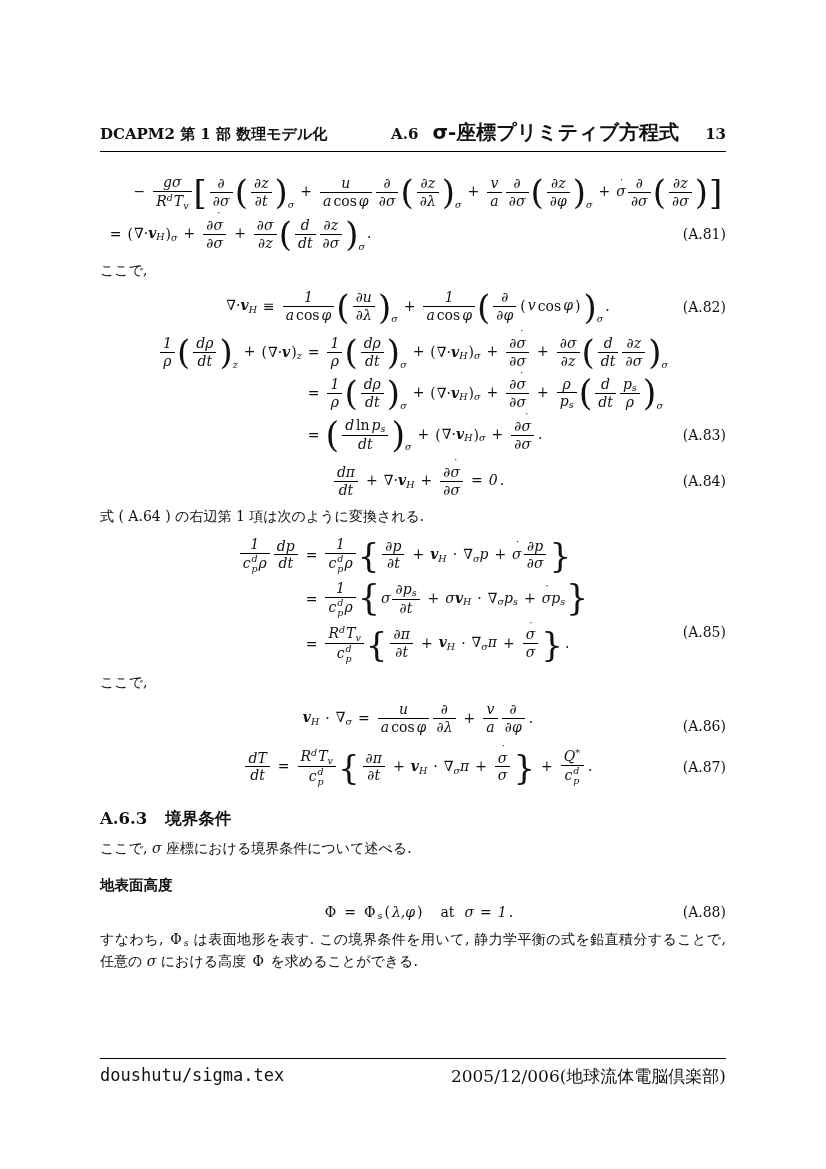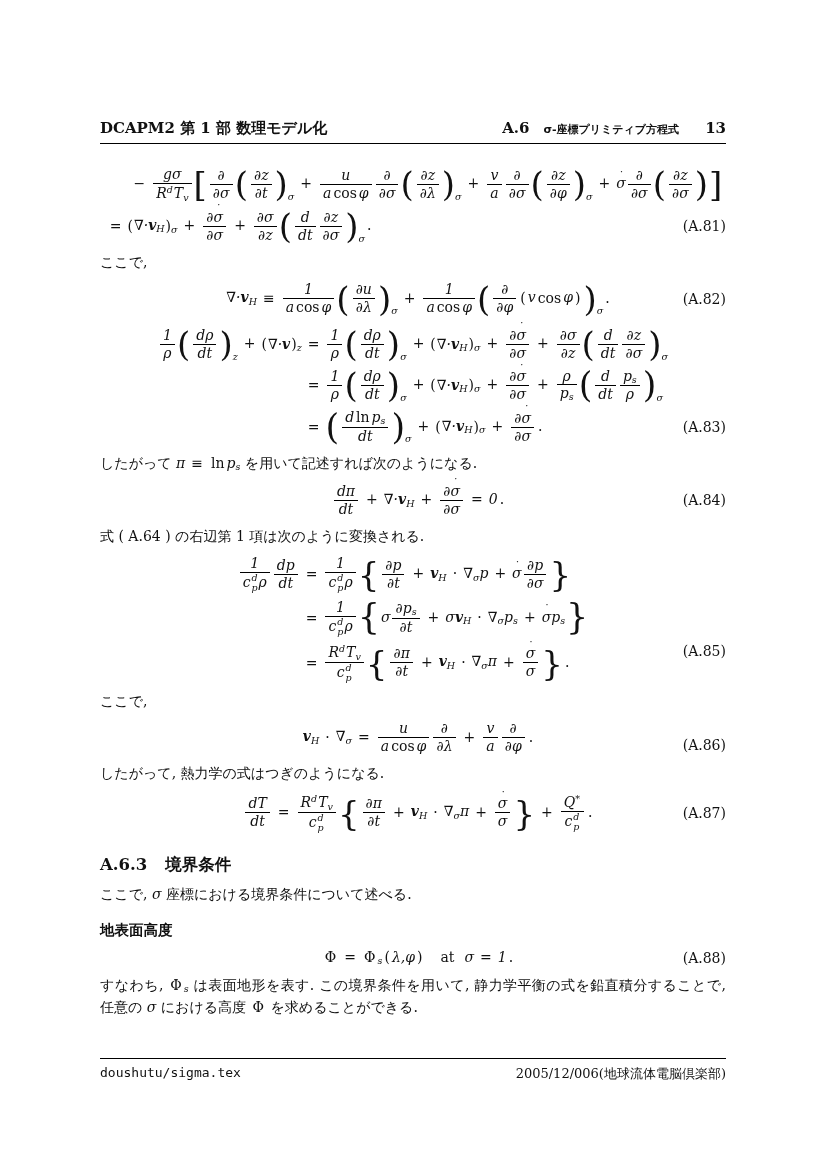--- a/index.html
+++ b/index.html
@@ -5,21 +5,21 @@
   html,body{margin:0;padding:0;background:#e8e8e8;}
   .page{position:relative;width:826px;height:1169px;margin:0 auto;background:#ffffff;
         font-family:"DejaVu Serif",serif;color:#111;overflow:hidden;box-sizing:border-box;}
   .inner{position:absolute;left:100px;right:100px;top:88px;margin-top:31px;}
 
   
   .hdr{display:flex;justify-content:space-between;align-items:baseline;
        font-weight:bold;font-size:15px;padding-bottom:5px;border-bottom:1.4px solid #000;}
   .hdr-right{display:flex;align-items:baseline;}
   .hdr-sec{margin-right:14px;}
-  .hdr-title{font-family:"DejaVu Sans",sans-serif;font-size:11px;}
+  .hdr-title{font-family:"DejaVu Sans",sans-serif;font-size:20px;}
   .hdr-page{margin-left:26px;}
 
   
   .docbody{padding-top:14px;}
   .para{font-size:14px;line-height:1.55;margin:5px 0;text-align:justify;}
   .jp{font-family:"DejaVu Serif",serif;}
   .runin{font-family:"DejaVu Sans",sans-serif;font-weight:bold;font-size:14.5px;margin:16px 0 6px;}
   .sech{font-weight:bold;font-size:16.5px;margin:18px 0 8px;}
   .sechn{font-family:"DejaVu Serif",serif;margin-right:18px;}
   .secht{font-family:"DejaVu Sans",sans-serif;}
@@ -52,21 +52,21 @@
   .mfd{border-top:1px solid #000;}
   .mg{display:inline-flex;align-items:center;vertical-align:middle;}
   .mgc{display:inline-block;white-space:nowrap;padding:0 1px;}
   .mdl{line-height:1;font-style:normal;}
   .mdotw{display:inline-block;position:relative;font-style:italic;}
   .mdott{position:absolute;top:-0.55em;left:55%;transform:translateX(-50%);font-size:0.85em;font-style:normal;}
   .msp{display:inline-block;}
 
   
   .ftr{position:absolute;left:100px;right:100px;top:1058px;border-top:1.2px solid #000;
-       padding-top:6px;display:flex;justify-content:space-between;font-size:13px;gap:8px;}
+       padding-top:6px;display:flex;justify-content:space-between;font-size:17px;gap:8px;}
   .ftr-left{font-family:"DejaVu Sans Mono",monospace;}
   .ftr-right{font-family:"DejaVu Serif",serif;}
 </style>
 </head>
 <body>
 
 <div class="page">
   <div class="inner">
     <div class="hdr">
       <span class="hdr-left">DCAPM2 第 1 部 数理モデル化</span>
@@ -192,21 +192,20 @@
                   <span class="mdl" style="font-size: 35px;">)</span>
                 </span><span class="mgsub"><span class="mi">σ</span></span><span class="mo">+</span><span class="mg">
                   <span class="mdl">(</span>
                   <span class="mgc"><span class="mi">∇·</span><span class="mb">v</span><span class="msub"><span class="mi">H</span></span></span>
                   <span class="mdl">)</span>
                 </span><span class="msub"><span class="mi">σ</span></span><span class="mo">+</span><span class="mf"><span class="mfn"><span class="mi">∂</span><span class="mdotw"><span class="mdott">˙</span><span class="mi">σ</span></span></span><span class="mfd"><span class="mi">∂σ</span></span></span><span class="mrm">.</span></span>
             </div>
           </div>
           <span class="eqtag" style="top: 103.086px;">(A.83)</span>
         </div>
-        <div class="para"><span class="jp">したがって </span><span class="m"><span class="mi">π</span><span class="mo">≡</span><span class="mrm">ln</span><span class="mi">p</span><span class="msub"><span class="mi">s</span></span></span><span class="jp"> を用いて記述すれば次のようになる.</span></div>
         <div class="eqwrap">
           <div class="eqtbl">
             <div class="eqrow">
               <span class="eqc eql"></span>
               <span class="eqc eqm"></span>
               <span class="eqc eqr"><span class="mf"><span class="mfn"><span class="mi">dπ</span></span><span class="mfd"><span class="mi">dt</span></span></span><span class="mo">+</span><span class="mi">∇·</span><span class="mb">v</span><span class="msub"><span class="mi">H</span></span><span class="mo">+</span><span class="mf"><span class="mfn"><span class="mi">∂</span><span class="mdotw"><span class="mdott">˙</span><span class="mi">σ</span></span></span><span class="mfd"><span class="mi">∂σ</span></span></span><span class="mo">=</span><span class="mi">0</span><span class="mrm">.</span></span>
             </div>
           </div>
           <span class="eqtag" style="top: 20.2969px;">(A.84)</span>
         </div>
@@ -247,21 +246,20 @@
         <div class="eqwrap">
           <div class="eqtbl">
             <div class="eqrow">
               <span class="eqc eql"></span>
               <span class="eqc eqm"></span>
               <span class="eqc eqr"><span class="mb">v</span><span class="msub"><span class="mi">H</span></span><span class="mo">·</span><span class="mi">∇</span><span class="msub"><span class="mi">σ</span></span><span class="mo">=</span><span class="mf"><span class="mfn"><span class="mi">u</span></span><span class="mfd"><span class="mi">a</span><span class="mrm">cos</span><span class="mi">φ</span></span></span><span class="mf"><span class="mfn"><span class="mi">∂</span></span><span class="mfd"><span class="mi">∂λ</span></span></span><span class="mo">+</span><span class="mf"><span class="mfn"><span class="mi">v</span></span><span class="mfd"><span class="mi">a</span></span></span><span class="mf"><span class="mfn"><span class="mi">∂</span></span><span class="mfd"><span class="mi">∂φ</span></span></span><span class="mrm">.</span></span>
             </div>
           </div>
           <span class="eqtag" style="top: 28px;">(A.86)</span>
         </div>
-        <div class="para"><span class="jp">したがって, 熱力学の式はつぎのようになる.</span></div>
         <div class="eqwrap">
           <div class="eqtbl">
             <div class="eqrow">
               <span class="eqc eql"></span>
               <span class="eqc eqm"></span>
               <span class="eqc eqr"><span class="mf"><span class="mfn"><span class="mi">dT</span></span><span class="mfd"><span class="mi">dt</span></span></span><span class="mo">=</span><span class="mf"><span class="mfn"><span class="mi">R</span><span class="msup"><span class="mi">d</span></span><span class="mi">T</span><span class="msub"><span class="mi">v</span></span></span><span class="mfd"><span class="mi">c</span><span class="mss"><span class="mssr"><span class="mi">d</span></span><span class="mssr"><span class="mi">p</span></span></span></span></span><span class="mg">
                   <span class="mdl" style="font-size: 34px;">{</span>
                   <span class="mgc"><span class="mf"><span class="mfn"><span class="mi">∂π</span></span><span class="mfd"><span class="mi">∂t</span></span></span><span class="mo">+</span><span class="mb">v</span><span class="msub"><span class="mi">H</span></span><span class="mo">·</span><span class="mi">∇</span><span class="msub"><span class="mi">σ</span></span><span class="mi">π</span><span class="mo">+</span><span class="mf"><span class="mfn"><span class="mdotw"><span class="mdott">˙</span><span class="mi">σ</span></span></span><span class="mfd"><span class="mi">σ</span></span></span></span>
                   <span class="mdl" style="font-size: 34px;">}</span>
                 </span><span class="mo">+</span><span class="mf"><span class="mfn"><span class="mi">Q</span><span class="msup"><span class="mi">*</span></span></span><span class="mfd"><span class="mi">c</span><span class="mss"><span class="mssr"><span class="mi">d</span></span><span class="mssr"><span class="mi">p</span></span></span></span></span><span class="mrm">.</span></span>

